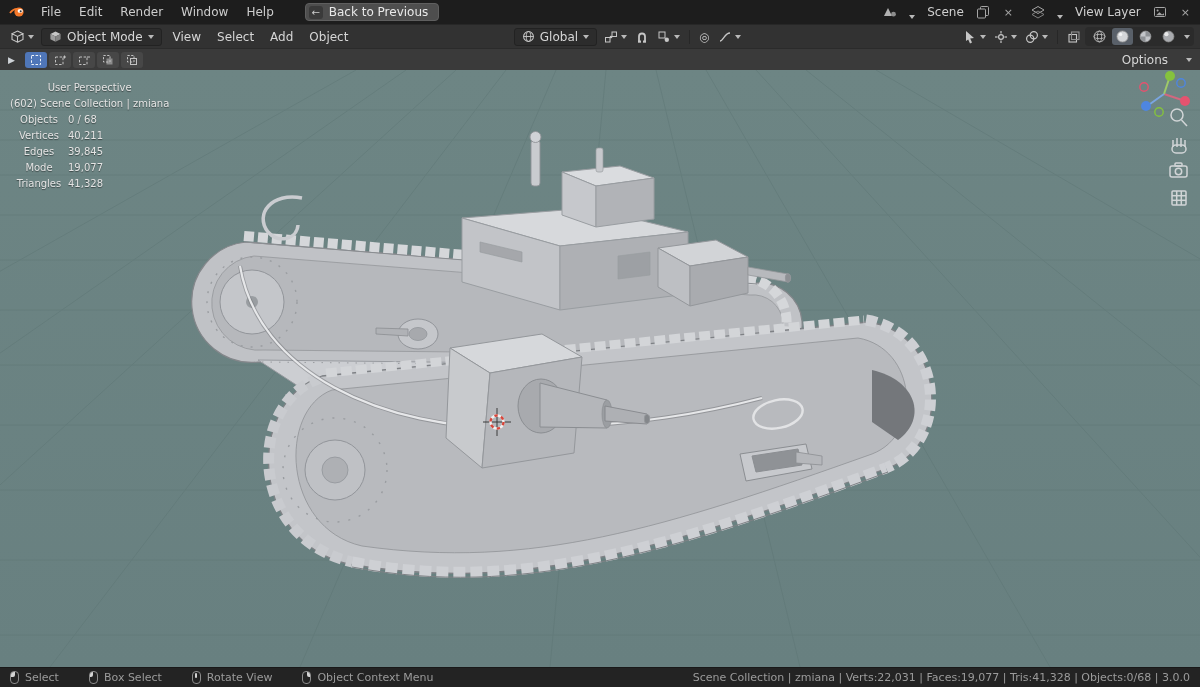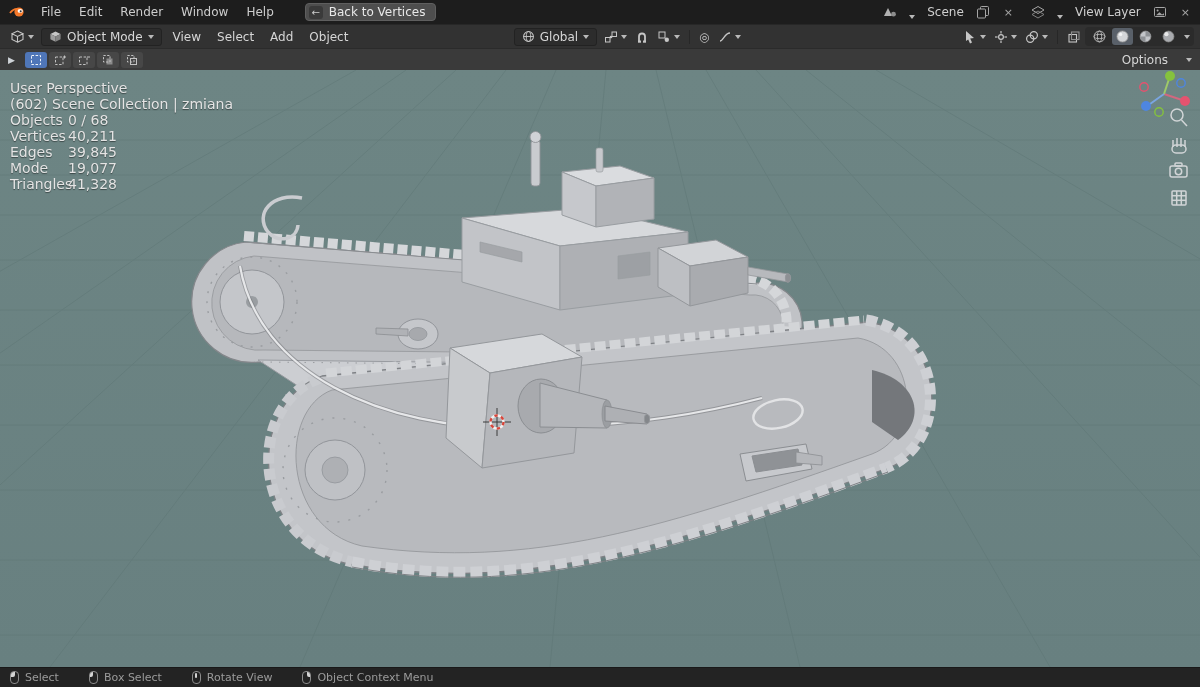--- a/index.html
+++ b/index.html
@@ -30,21 +30,21 @@
 
   
   .toolsbar { height:22px; background:#3a3a3a; border-top:1px solid #2b2b2b; display:flex; align-items:center; padding:0 8px; font-size:12px; color:#d6d6d6; }
   .tool-expand { color:#cfd3d8; font-size:9px; margin-right:10px; }
   .mode-btn { width:22px; height:16px; border-radius:3px; background:#474747; display:flex; align-items:center; justify-content:center; margin-right:2px; }
   .mode-btn.active { background:#4f76b8; }
 
   
   .viewport { height:597px; position:relative; background:linear-gradient(#6d8584,#688080); }
   .viewport svg.scene { position:absolute; inset:0; }
-  .vp-overlay { position:absolute; left:10px; top:10px; color:#e4e4e4; font-size:14px; text-shadow:0 1px 1px rgba(0,0,0,.45); line-height:16px; }
+  .vp-overlay { position:absolute; left:10px; top:10px; color:#e4e4e4; font-size:10px; text-shadow:0 1px 1px rgba(0,0,0,.45); line-height:16px;text-align:center; }
   .stats { margin-top:0; }
   .stat-row { display:flex; }
   .stat-label { width:58px; }
 
   
   .statusbar { height:20px; background:#232323; border-top:1px solid #191919; display:flex; align-items:center; font-size:11px; color:#9b9b9b; padding:0 10px; }
   .hint { display:flex; align-items:center; gap:6px; margin-right:30px; }
   .mouse { width:9px; height:13px; border:1px solid #8b8b8b; border-radius:4px; position:relative; display:inline-block; flex:none; }
   .mouse i { position:absolute; background:#d4d4d4; display:block; }
   .m-left i { left:0; top:0; width:3.5px; height:4.5px; border-radius:3px 0 2px 0; }
@@ -65,21 +65,21 @@
       <circle cx="12.7" cy="7.2" r="1" fill="#30343a"></circle>
     </svg>
     <div class="menu">File</div>
     <div class="menu">Edit</div>
     <div class="menu">Render</div>
     <div class="menu">Window</div>
     <div class="menu">Help</div>
 
     <button class="backbtn">
       <span class="backicon">←</span>
-      <span>Back to Vertices</span>
+      <span>Back to Previous</span>
     </button>
 
     <div class="flexspacer"></div>
 
     <div class="tb-group">
       <span class="tb-icon">
         <svg width="14" height="14" viewBox="0 0 14 14">
             <path d="M5,3 L9,11 L1,11 Z" fill="#c2c2c2"></path>
             <circle cx="10.5" cy="9.2" r="2.4" fill="#9a9a9a"></circle>
           </svg>
@@ -500,14 +500,15 @@
           <i></i>
         </span>
       <span>Rotate View</span>
     </span>
     <span class="hint">
       <span class="mouse m-right">
           <i></i>
         </span>
       <span>Object Context Menu</span>
     </span>
+    <span class="info">Scene Collection | zmiana | Verts:22,031 | Faces:19,077 | Tris:41,328 | Objects:0/68 | 3.0.0</span>
   </div>
 </div>
 
 </body></html>

